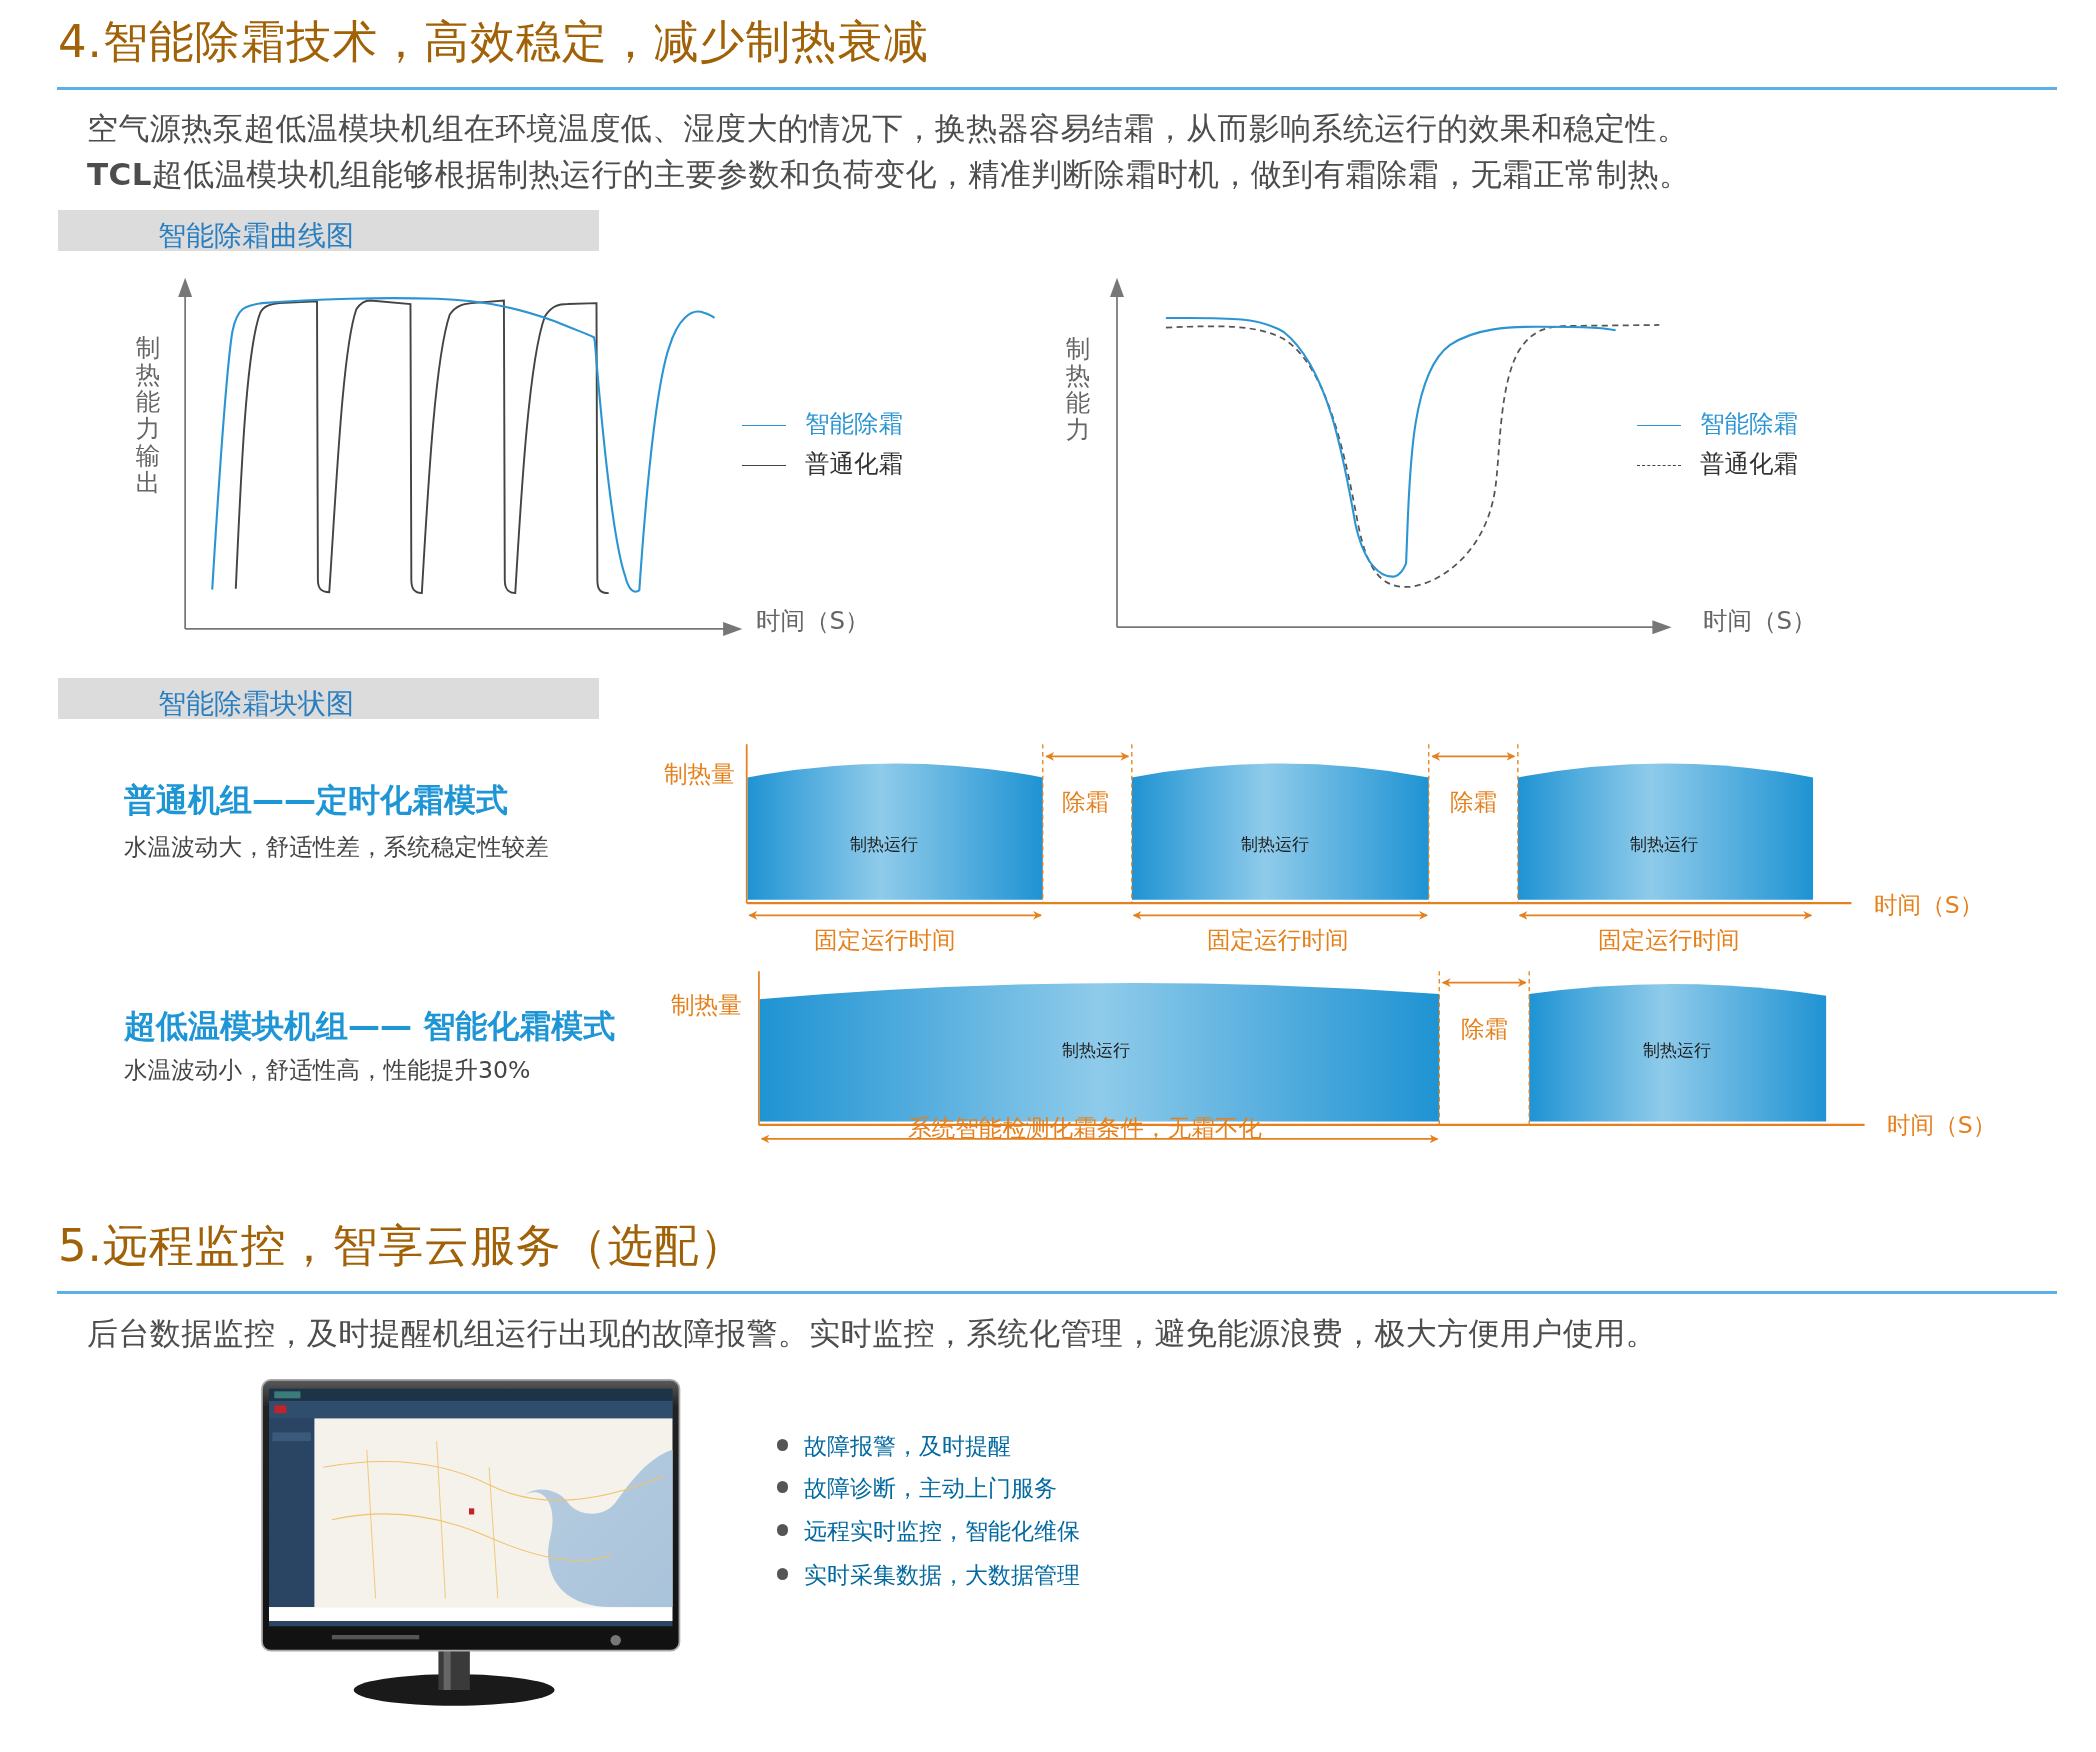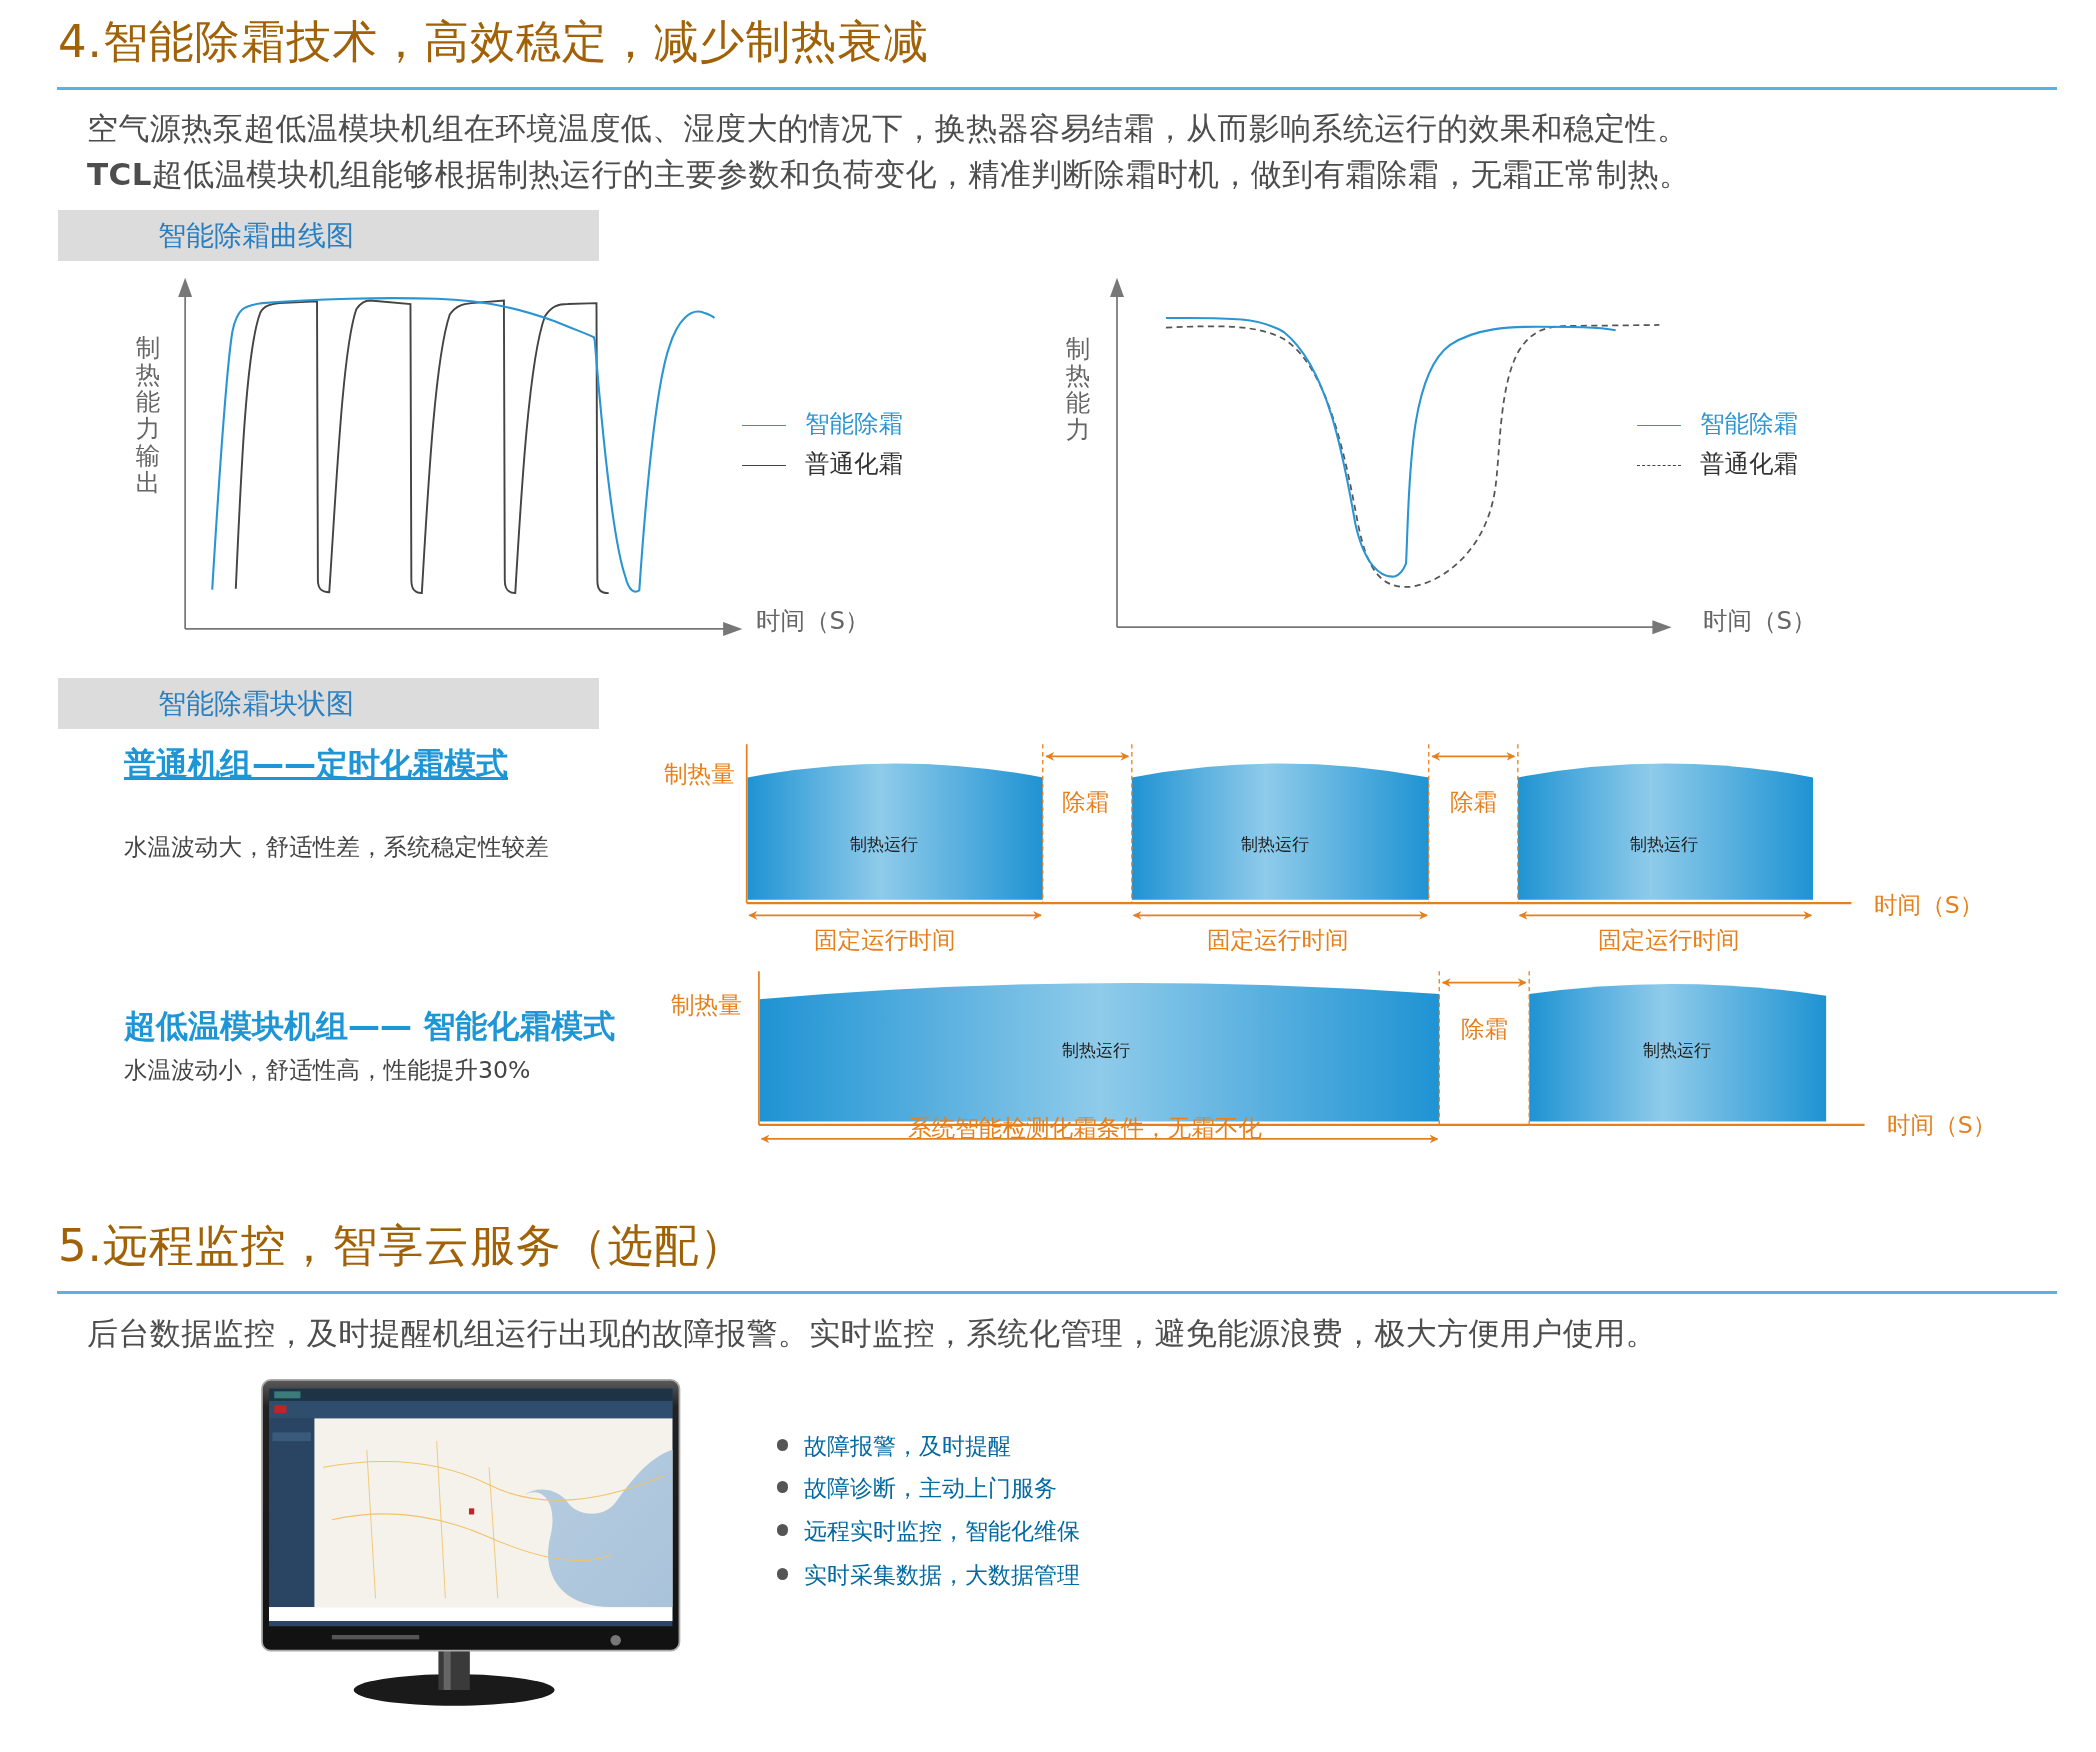--- a/index.html
+++ b/index.html
@@ -2,21 +2,21 @@
 <html style="font-size:14px"><head>
 <meta charset="utf-8">
 <style>
   html, body { margin:0; padding:0; background:#ffffff; }
   body { width:2096px; height:1753px; position:relative; overflow:hidden;
          font-family:"DejaVu Sans","Liberation Sans",sans-serif; color:#4a4a4a; }
   .sec-title { position:absolute; left:58px; font-size:45px; color:#a16207; white-space:nowrap; letter-spacing:0.9px; }
   .rule { position:absolute; left:57px; width:2000px; height:2.6px; background:#5ab2e4; }
   .para { position:absolute; left:87px; font-size:31px; color:#4d4d4d; white-space:nowrap; letter-spacing:0.4px; }
   .para b { font-weight:bold; }
-  .graybox { position:absolute; left:58px; width:541px; height:51px; background:#dcdcdc; }
+  .graybox { position:absolute; left:58px; width:541px; height:41px; background:#dcdcdc; }
   .graybox span { position:absolute; left:100px; top:7px; font-size:28px; color:#2a7fc0; white-space:nowrap; }
   svg { position:absolute; left:0; top:0; overflow:visible; }
   .axis-label { position:absolute; font-size:24.5px; color:#666; white-space:nowrap; }
   .vlabel { position:absolute; width:26px; font-size:24.5px; color:#666; line-height:27px; text-align:center; }
   .legend { position:absolute; font-size:24.5px; white-space:nowrap; }
   .legend .ln { display:inline-block; width:44px; height:0; vertical-align:middle; margin-right:19px; }
   .mode-title { position:absolute; left:124px; font-size:32px; color:#1e96d5; font-weight:bold; white-space:nowrap; }
   .mode-sub { position:absolute; left:124px; font-size:23.6px; color:#444; white-space:nowrap; }
   .olabel { position:absolute; font-size:23.6px; color:#e5801d; white-space:nowrap; }
   .block-text { position:absolute; font-size:17px; color:#222; white-space:nowrap; transform:translateX(-50%); }
@@ -90,21 +90,21 @@
   <span class="ln" style="border-top:1.7px solid #2b95d3;"></span><span>智能除霜</span>
 </div>
 <div class="legend" style="left:1637px; top:447px; color:#333;">
   <span class="ln" style="border-top:1.7px dashed #444;"></span><span>普通化霜</span>
 </div>
 
 <div class="graybox" style="top:678px;">
   <span>智能除霜块状图</span>
 </div>
 
-<div class="mode-title" style="top:743px;text-decoration:underline;">普通机组——定时化霜模式</div>
+<div class="mode-title" style="top:779px;">普通机组——定时化霜模式</div>
 <div class="mode-sub" style="top:831px;">水温波动大，舒适性差，系统稳定性较差</div>
 <div class="mode-title" style="top:1005px;">超低温模块机组—— 智能化霜模式</div>
 <div class="mode-sub" style="top:1054px;">水温波动小，舒适性高，性能提升30%</div>
 
 <svg width="2096" height="1753" viewBox="0 0 2400 2007">
   <defs>
     <linearGradient id="bg" x1="0" y1="0" x2="1" y2="0">
       <stop offset="0" stop-color="#1f93d3"></stop>
       <stop offset="0.45" stop-color="#8fcbea"></stop>
       <stop offset="1" stop-color="#1f93d3"></stop>

